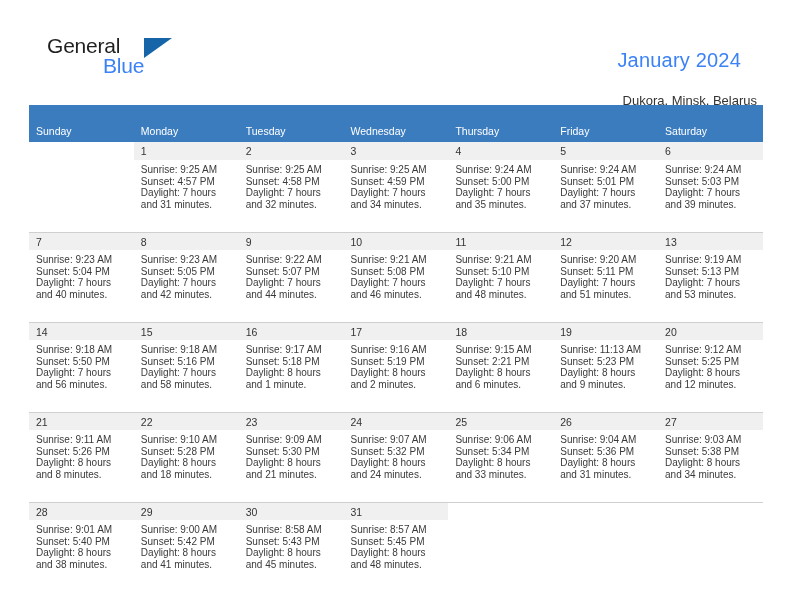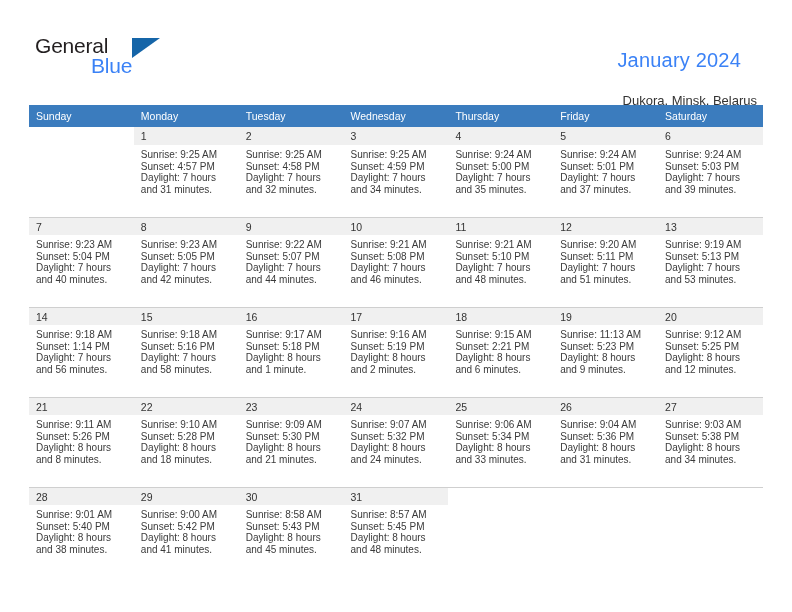--- a/index.html
+++ b/index.html
@@ -15,21 +15,21 @@
   .page {
     position: relative;
     width: 792px;
     height: 612px;
     background: #ffffff;
   }
 
   
   .header {
     position: absolute;
-    left: 35px;
+    left: 47px;
     top: 28px;
     right: 35px;
     height: 64px;
   }
   .brand {
     position: absolute;
     left: 0;
     top: 6px;
     width: 180px;
     height: 52px;
@@ -92,21 +92,21 @@
     width: 734px;
     border-collapse: collapse;
     table-layout: fixed;
   }
   .calendar th {
     background: #3b7cbe;
     color: #ffffff;
     font-size: 10.5px;
     font-weight: normal;
     text-align: left;
-    padding: 5px 0 5px 7px;
+    padding: 20px 0 5px 7px;
     height: 20px;
     border: none;
   }
   .calendar td {
     width: 104.857px;
     vertical-align: top;
     padding: 0;
     border: none;
     height: 90px;
   }
@@ -327,21 +327,21 @@
               </div>
             </div>
           </td>
         </tr>
         <tr class="weekrow">
           <td>
             <div class="daycell">
               <div class="daynum">14</div>
               <div class="details">
                 <div>Sunrise: 9:18 AM</div>
-                <div>Sunset: 1:14 PM</div>
+                <div>Sunset: 5:50 PM</div>
                 <div>Daylight: 7 hours</div>
                 <div>and 56 minutes.</div>
               </div>
             </div>
           </td>
           <td>
             <div class="daycell">
               <div class="daynum">15</div>
               <div class="details">
                 <div>Sunrise: 9:18 AM</div>

